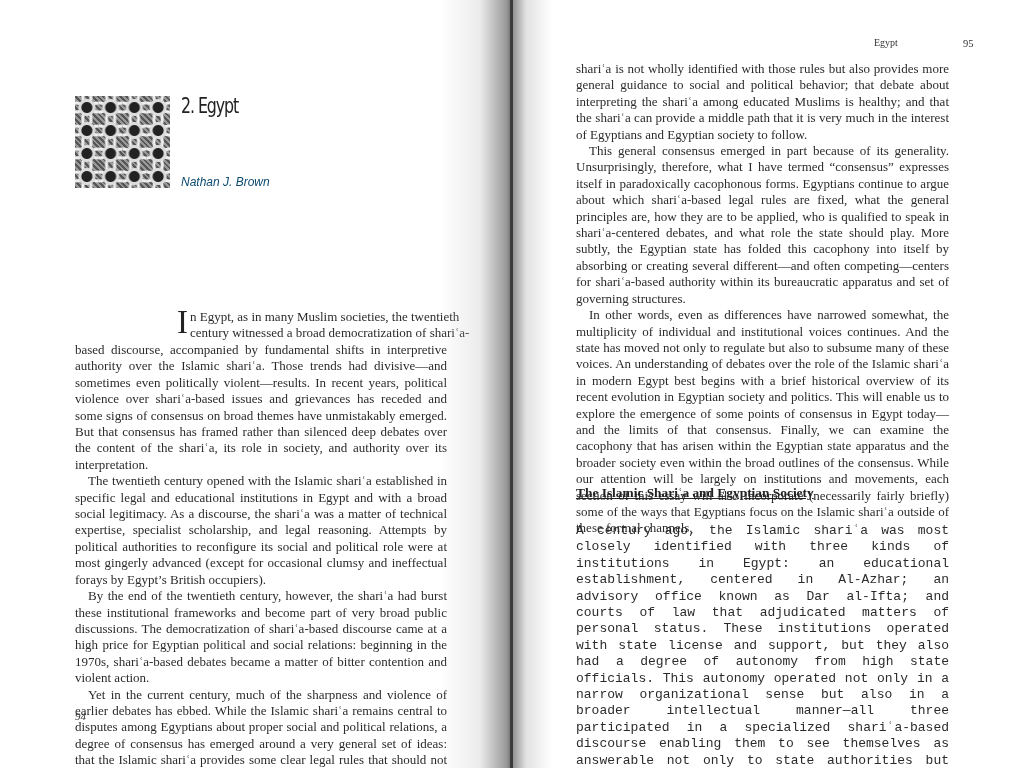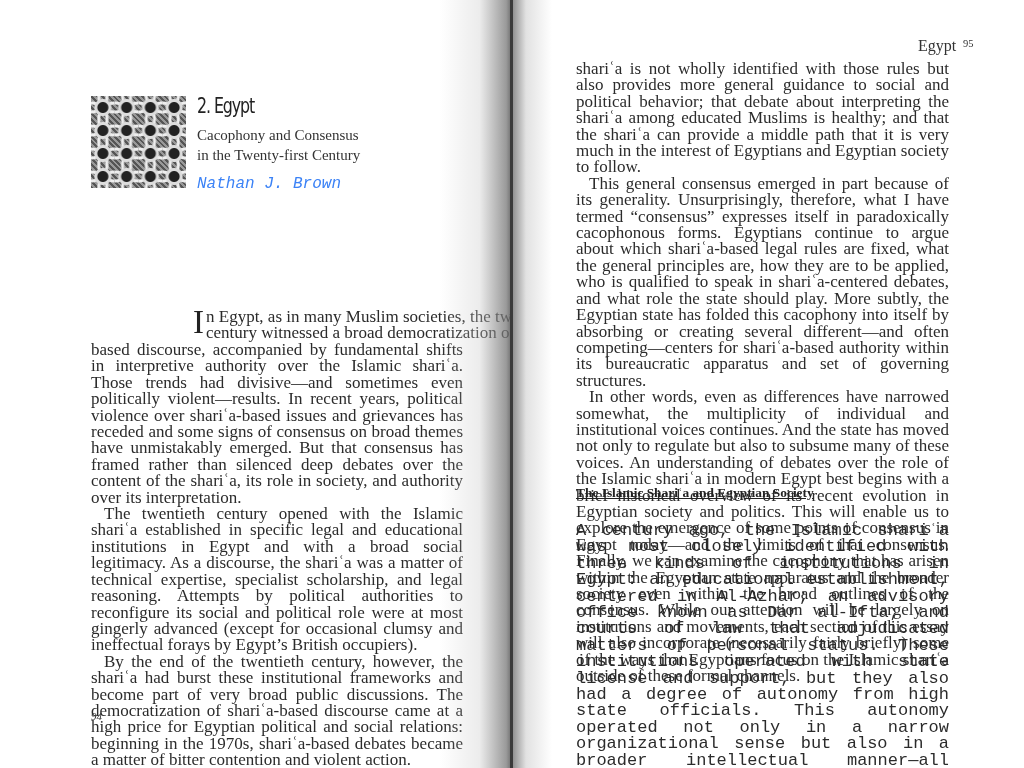--- a/index.html
+++ b/index.html
@@ -4,40 +4,40 @@
 <style>
   html, body { margin: 0; padding: 0; }
   body {
     width: 1024px; height: 768px; overflow: hidden; position: relative;
     background: #ffffff;
     font-family: "DejaVu Serif", "Liberation Serif", serif;
     color: #2b2b2b;
   }
   .spread { position: absolute; left: 0; top: 0; width: 1024px; height: 768px; }
   .page { position: absolute; top: 0; height: 768px; background: #fff; }
-  .page-left { left: 16px; width: 512px; }
+  .page-left { left: 0; width: 512px; }
   .page-right { left: 512px; width: 512px; }
 
   .gutter-shade-left {
     position: absolute; top: 0; left: 440px; width: 72px; height: 768px;
     background: linear-gradient(to right, rgba(255,255,255,0) 0%, rgba(200,200,200,0.35) 55%, rgba(120,120,120,0.75) 92%, rgba(90,90,90,0.9) 100%);
   }
   .gutter-shade-right {
     position: absolute; top: 0; left: 512px; width: 40px; height: 768px;
     background: linear-gradient(to right, rgba(110,110,110,0.8) 0%, rgba(190,190,190,0.45) 35%, rgba(255,255,255,0) 100%);
   }
   .spine {
     position: absolute; top: 0; left: 510px; width: 3px; height: 768px;
     background: #3a3a3a;
   }
 
   .text {
     position: absolute;
     font-family: "Liberation Serif", "DejaVu Serif", serif;
-    font-size: 17px; line-height: 16.4px;
+    font-size: 13px; line-height: 16.4px;
     text-align: justify; color: #2b2b2b;
   }
   .text p { margin: 0; text-indent: 13px; }
   .text p.noindent { text-indent: 0; }
   .text .line { display: block; text-align: justify; text-align-last: justify; white-space: nowrap; }
 
   .ornament {
     position: absolute; left: 75px; top: 96px; width: 95px; height: 92px;
     background-color: #777;
     background-image:
@@ -53,55 +53,51 @@
     position: absolute; left: 181px; top: 93px;
     font-family: "DejaVu Sans", sans-serif; font-size: 22px; letter-spacing: -1.5px;
     transform: scaleX(0.72); transform-origin: left top; color: #222;
   }
   .chapter-sub {
     position: absolute; left: 181px; top: 125px;
     font-family: "Liberation Serif", serif; font-size: 15px; line-height: 20px; color: #333;
   }
   .author {
     position: absolute; left: 181px; top: 175px;
-    font-family: Liberation Mono, monospace; font-size: 16px; font-style: italic; color: #3b82f6;
+    font-family: Liberation Sans, sans-serif; font-size: 12px; font-style: italic; color: #0c4a6e;
   }
   .dropcap {
     position: absolute; left: 177px; top: 306px;
     font-family: "Liberation Serif", serif; font-size: 33px; line-height: 33px; color: #222;
   }
   .folio-left {
     position: absolute; left: 75px; top: 710px;
     font-family: "Liberation Serif", serif; font-size: 11px; color: #333; font-style: italic;
   }
   .running-head {
-    position: absolute; left: 918px; top: 37px;
-    font-family: "Liberation Serif", serif; font-size: 16px; color: #333;
+    position: absolute; left: 874px; top: 37px;
+    font-family: "Liberation Serif", serif; font-size: 10px; color: #333;
   }
   .folio-right {
     position: absolute; left: 963px; top: 38px;
     font-family: "Liberation Serif", serif; font-size: 10.5px; color: #333; text-align: center;
   }
   .section-head {
     position: absolute; left: 576px; top: 484px;
     font-family: "Liberation Serif", serif; font-weight: bold; font-size: 13.4px; line-height: 17px; color: #222; text-decoration: underline;
   }
 </style>
 </head>
 <body>
 
 <div class="spread">
 
   <div class="page page-left">
     <div class="ornament"></div>
     <div class="chapter-num">2. Egypt</div>
-    <div class="chapter-sub">
-      <div>Cacophony and Consensus</div>
-      <div>in the Twenty-first Century</div>
-    </div>
     <div class="author">Nathan J. Brown</div>
 
     <div class="dropcap">I</div>
     <div class="text" style="left:190px; top:309px; width:257px;">
       <span class="line">n Egypt, as in many Muslim societies, the twentieth</span>
       <span class="line">century witnessed a broad democratization of shariʿa-</span>
     </div>
     <div class="text" style="left:75px; top:342px; width:372px;">
       <p class="noindent">based discourse, accompanied by fundamental shifts in interpretive authority over the Islamic shariʿa. Those trends had divisive—and sometimes even politically violent—results. In recent years, political violence over shariʿa-based issues and grievances has receded and some signs of consensus on broad themes have unmistakably emerged. But that consensus has framed rather than silenced deep debates over the content of the shariʿa, its role in society, and authority over its interpretation.</p>
       <p>The twentieth century opened with the Islamic shariʿa established in specific legal and educational institutions in Egypt and with a broad social legitimacy. As a discourse, the shariʿa was a matter of technical expertise, specialist scholarship, and legal reasoning. Attempts by political authorities to reconfigure its social and political role were at most gingerly advanced (except for occasional clumsy and ineffectual forays by Egypt’s British occupiers).</p>

